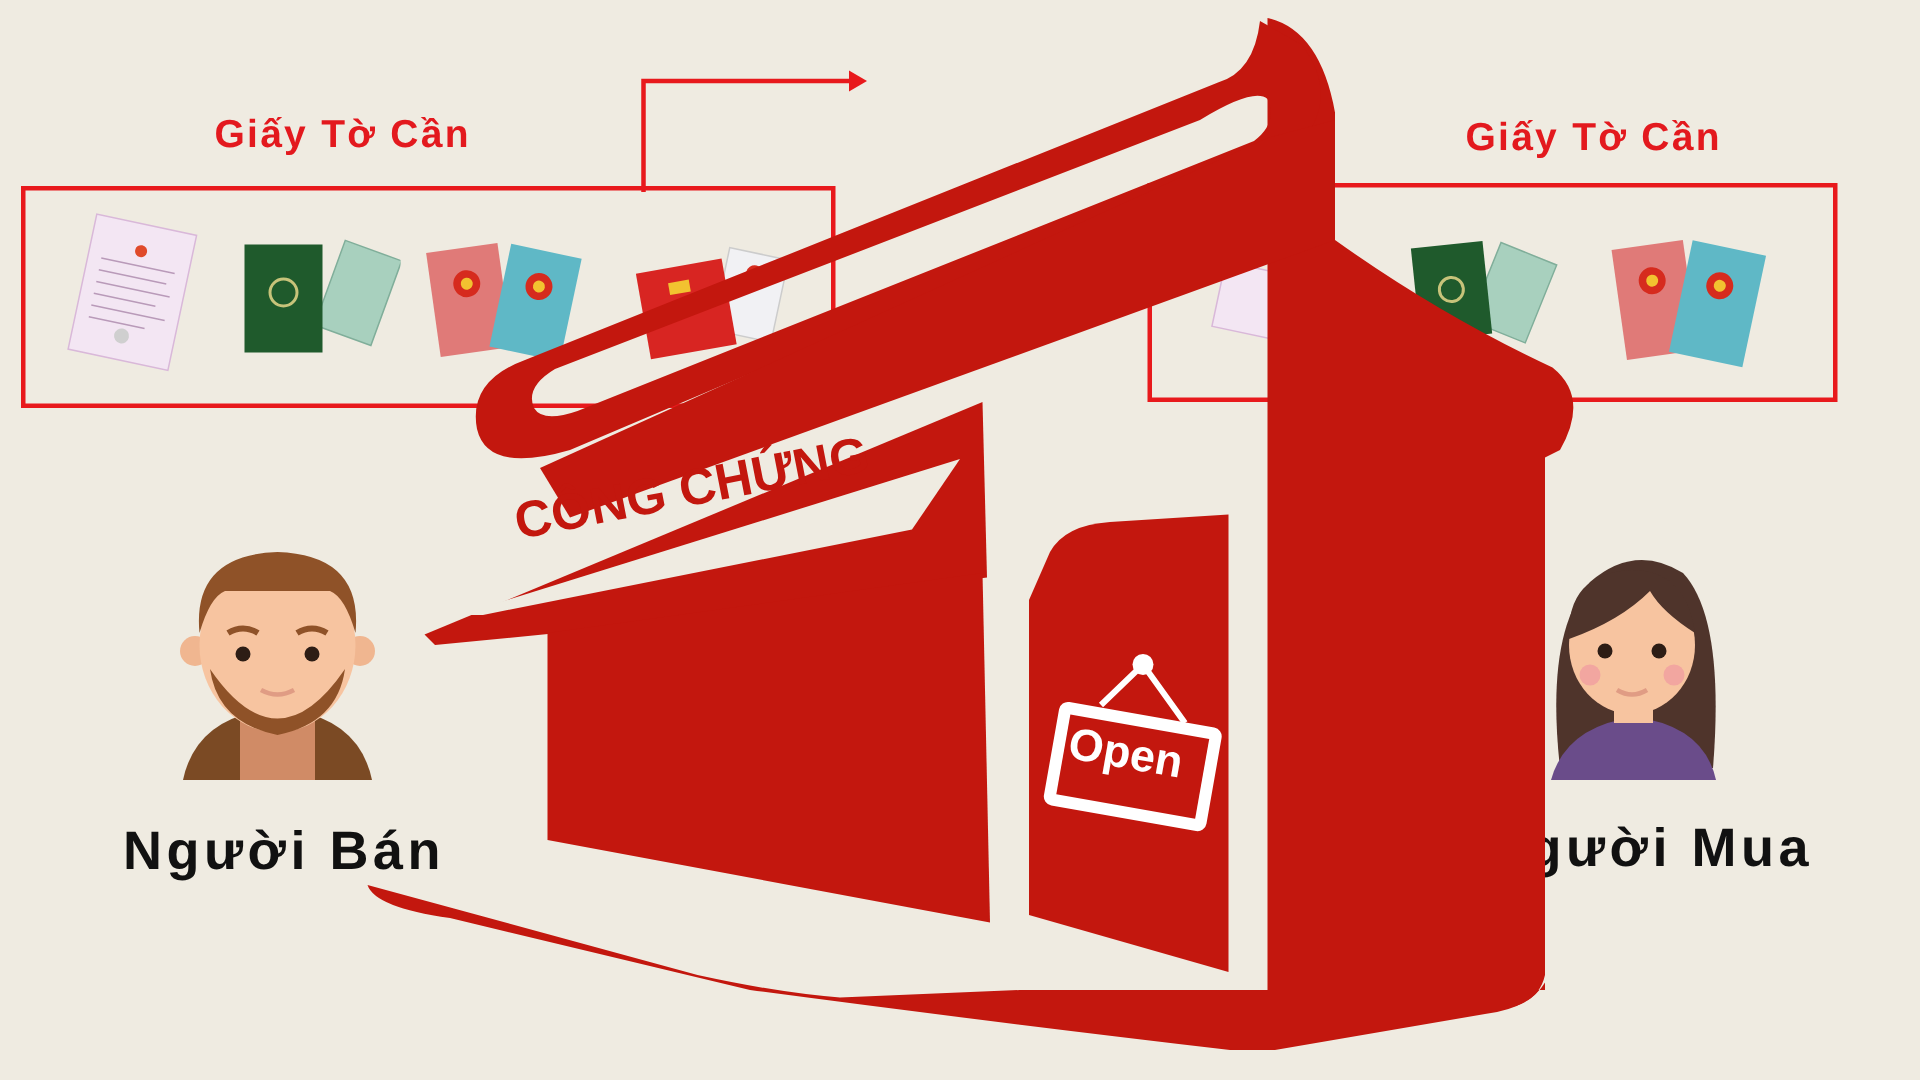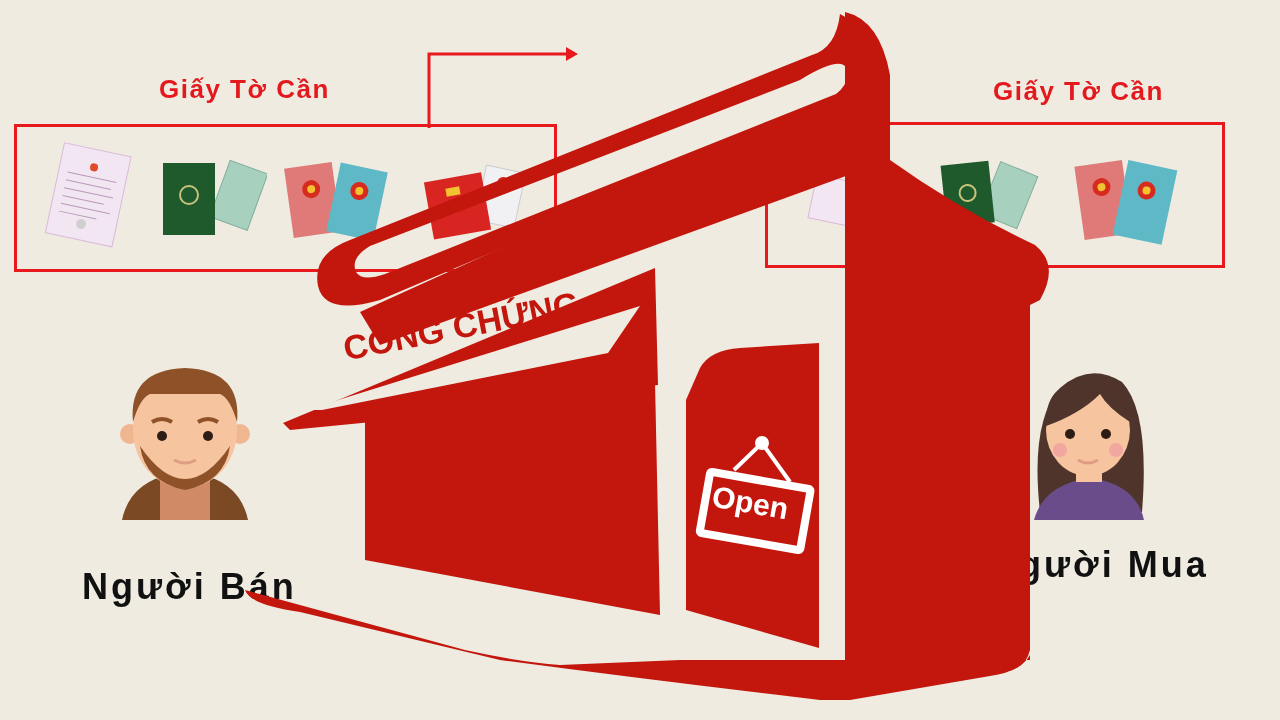--- a/index.html
+++ b/index.html
@@ -1,18 +1,18 @@
 <!DOCTYPE html>
 <html><head>
 <meta charset="utf-8">
 <style>
   html, body { margin:0; padding:0; }
   body { width:1280px; height:720px; overflow:hidden; background:#efebe1; position:relative; font-family:"Liberation Sans", sans-serif; }
   .abs { position:absolute; }
-  .doc-title { color:#e3191e; font-weight:bold; font-size:26px; letter-spacing:1.5px; font-family:"Liberation Sans", sans-serif;margin-left:16px; }
+  .doc-title { color:#e3191e; font-weight:bold; font-size:26px; letter-spacing:1.5px; font-family:"Liberation Sans", sans-serif; }
   .doc-box { border:3px solid #e8191c; box-sizing:border-box; }
   .person-label { color:#111; font-weight:bold; font-size:36px; letter-spacing:3px; font-family:"Liberation Sans", sans-serif; }
   svg { display:block; }
 </style>
 </head>
 <body>
 
 <svg class="abs" style="left:420px;top:40px;" width="160" height="90">
   <polyline points="9,88 9,14 146,14" fill="none" stroke="#e8191c" stroke-width="3"></polyline>
   <polygon points="146,7 158,14 146,21" fill="#e8191c"></polygon>
@@ -108,21 +108,21 @@
     <circle cx="120" cy="72" r="10" fill="#f0b690"></circle>
   <ellipse cx="65" cy="68" rx="52" ry="58" fill="#f7c4a0"></ellipse>
   <path d="M13,60 Q8,8 65,6 Q122,8 117,60 Q110,36 100,32 L30,32 Q20,36 13,60 Z" fill="#8f5228"></path>
   <path d="M20,84 Q65,150 110,84 Q105,120 65,128 Q25,120 20,84 Z" fill="#8f5228"></path>
   <circle cx="42" cy="74" r="5" fill="#2d1d15"></circle>
     <circle cx="88" cy="74" r="5" fill="#2d1d15"></circle>
   <path d="M32,60 Q42,54 52,60" stroke="#8f5228" stroke-width="4" fill="none"></path>
   <path d="M78,60 Q88,54 98,60" stroke="#8f5228" stroke-width="4" fill="none"></path>
   <path d="M54,98 Q65,104 76,98" stroke="#e09c84" stroke-width="3" fill="none"></path>
 </svg>
-<div class="abs person-label" style="left:82px;top:546px;margin-top:20px;">Người Bán</div>
+<div class="abs person-label" style="left:82px;top:546px;">Người Bán</div>
 
 <svg class="abs" style="left:1030px;top:362px;" width="120" height="160">
   <path d="M10,150 Q0,60 30,26 Q60,0 92,20 Q120,50 112,150 Z" fill="#4f342b"></path>
   <path d="M4,158 Q14,122 60,116 Q106,122 114,158 Z" fill="#6a4c8a"></path>
   <rect x="46" y="96" width="26" height="24" fill="#f7c4a0"></rect>
   <ellipse cx="58" cy="68" rx="42" ry="46" fill="#f7c4a0"></ellipse>
   <path d="M16,64 Q14,20 58,18 Q94,18 100,60 Q78,46 70,32 Q50,52 16,64 Z" fill="#4f342b"></path>
   <circle cx="40" cy="72" r="5" fill="#2d1d15"></circle>
     <circle cx="76" cy="72" r="5" fill="#2d1d15"></circle>
   <circle cx="30" cy="88" r="7" fill="#f2a6a0"></circle>

